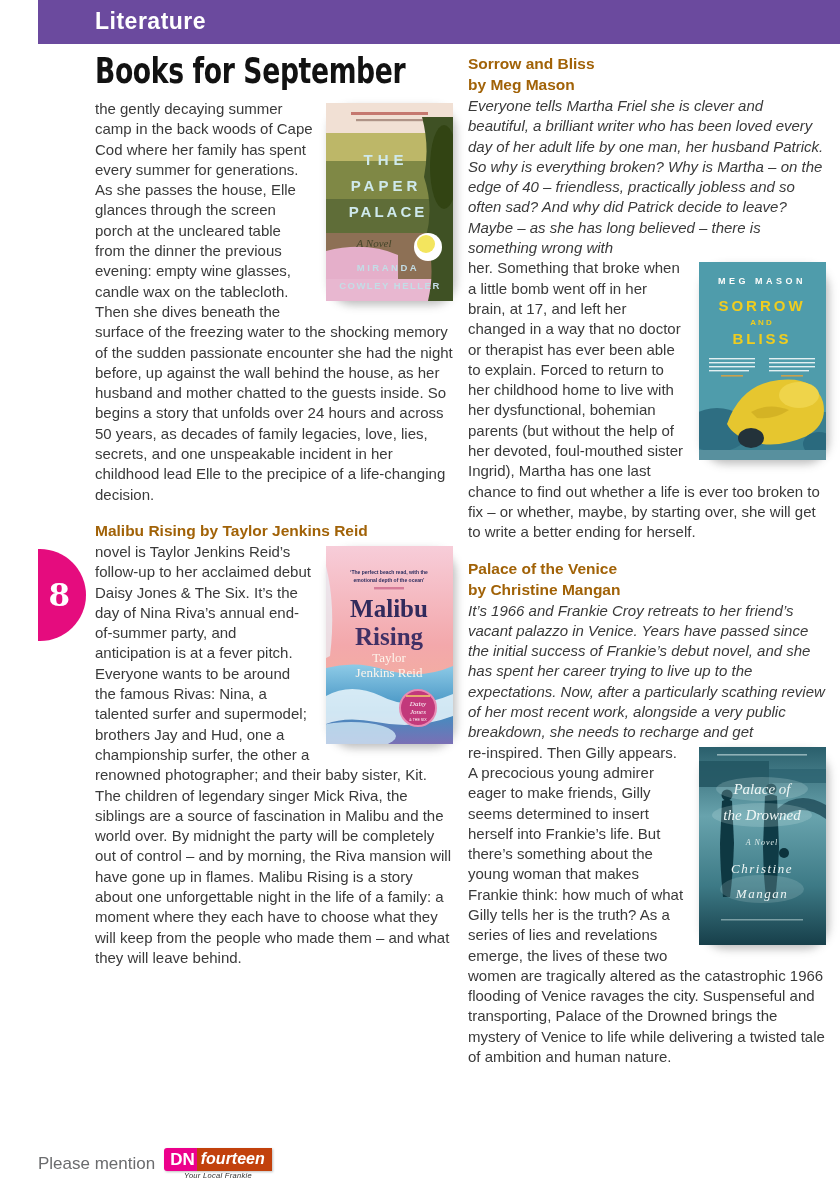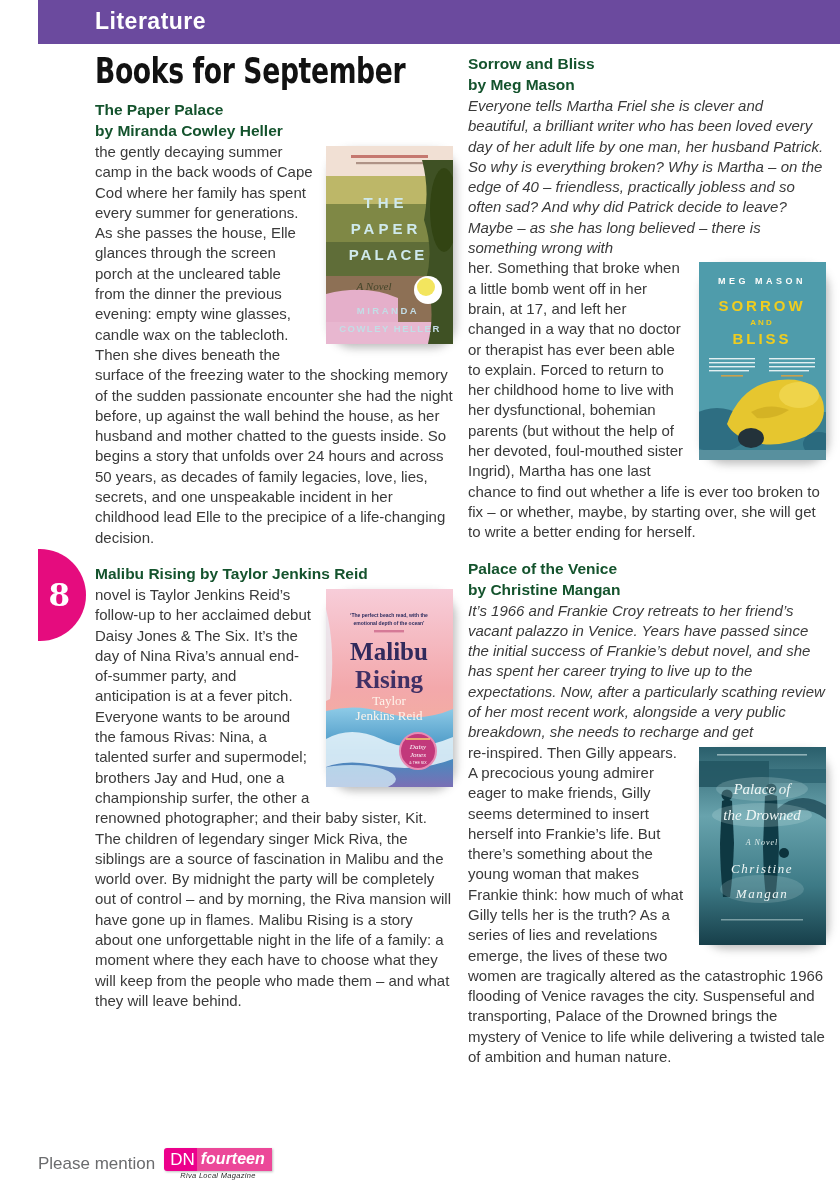--- a/index.html
+++ b/index.html
@@ -14,60 +14,59 @@
   .page-title{position:absolute;left:57px;top:50px;font-size:36px;font-weight:bold;
         font-family:"DejaVu Sans",sans-serif;color:#121212;letter-spacing:-.5px;
         transform:scaleX(.74);transform-origin:left top;white-space:nowrap;}
 
   
   .col{position:absolute;width:358px;color:#3a3a3a;font-size:15px;line-height:20.3px;}
   .col-left{left:57px;top:99px;}
   .col-right{left:430px;top:53px;}
 
   .review+.review{margin-top:15px;}
-  .review-heading{margin:0 0 1px 0;font-size:15.5px;line-height:21px;font-weight:700;color:#14532d;}
+  .review-heading{margin:0 0 1px 0;font-size:15.5px;line-height:21px;font-weight:700;color:#a16207;}
   .body-intro{margin:0;font-style:italic;}
   .body-wrap{margin:0;}
   .body-wrap::after{content:"";display:block;clear:both;}
 
   .cover{float:right;width:127px;height:198px;margin:4px 0 8px 12px;
          box-shadow:3px 4px 8px rgba(70,70,70,.35);position:relative;border-radius:24px;}
   .cover svg{display:block;}
 
   
   .page-badge{position:absolute;left:-44px;top:549px;width:92px;height:92px;border-radius:50%;
         background:#e50c7e;color:#ffffff;display:flex;align-items:center;justify-content:flex-end;
         padding-right:16px;box-sizing:border-box;
         font-family:"DejaVu Serif",serif;font-size:31px;font-weight:bold;}
 
   
   .footer{position:absolute;left:0;top:1143px;width:840px;height:42px;display:flex;
         align-items:center;justify-content:flex-start;gap:9px;color:#6b6c6e;font-size:17px;}
   .logo{display:inline-flex;flex-direction:column;align-items:center;line-height:1;}
   .logo-row{display:flex;align-items:stretch;filter:drop-shadow(1px 1px 1px rgba(0,0,0,.25));}
-  .logo-dn{background:#ec008c;color:#ffffff;font-weight:400;font-size:17px;
+  .logo-dn{background:#ec008c;color:#ffffff;font-weight:700;font-size:17px;
         padding:3px 2px 3px 6px;border-radius:3px 0 0 3px;}
-  .logo-fourteen{background:#ec4899;color:#ffffff;font-weight:700;font-style:italic;
+  .logo-fourteen{background:#c2410c;color:#ffffff;font-weight:700;font-style:italic;
         font-size:16px;padding:3px 7px 3px 4px;}
   .logo-tagline{font-size:7.5px;font-style:italic;color:#2b2b2b;margin-top:1px;letter-spacing:.3px;}
 </style>
 </head>
 <body>
 
 <div class="page">
 
   <div class="header-bar"></div>
   <div class="header-label">Literature</div>
 
   <div class="page-title">Books for September</div>
 
   <div class="col col-left">
 
     <div class="review">
-      <h3 class="review-heading"><span>The Paper Palace</span><br><span>by Miranda Cowley Heller</span></h3>
       <div class="body-wrap">
         <div class="cover">
           <svg width="127" height="198" viewBox="0 0 127 198">
             <rect width="127" height="198" fill="#f1e0d4"></rect>
             <rect y="30" width="127" height="168" fill="#bdb768"></rect>
             <rect y="58" width="127" height="140" fill="#7f8845"></rect>
             <rect y="96" width="127" height="102" fill="#5f6d38"></rect>
             <rect y="130" width="127" height="68" fill="#8d7055"></rect>
             <path d="M0,148 Q40,138 72,152 L72,198 L0,198 Z" fill="#e5afca"></path>
             <rect y="176" width="127" height="22" fill="#e8b7d0"></rect>
@@ -219,17 +218,17 @@
     <span>8</span>
   </div>
 
   <div class="footer">
     <span>Please mention</span>
     <span class="logo">
       <span class="logo-row">
         <span class="logo-dn">DN</span>
         <span class="logo-fourteen">fourteen</span>
       </span>
-      <span class="logo-tagline">Riva Local Magazine</span>
+      <span class="logo-tagline">Your Local Frankie</span>
     </span>
   </div>
 
 </div>
 
 </body></html>

